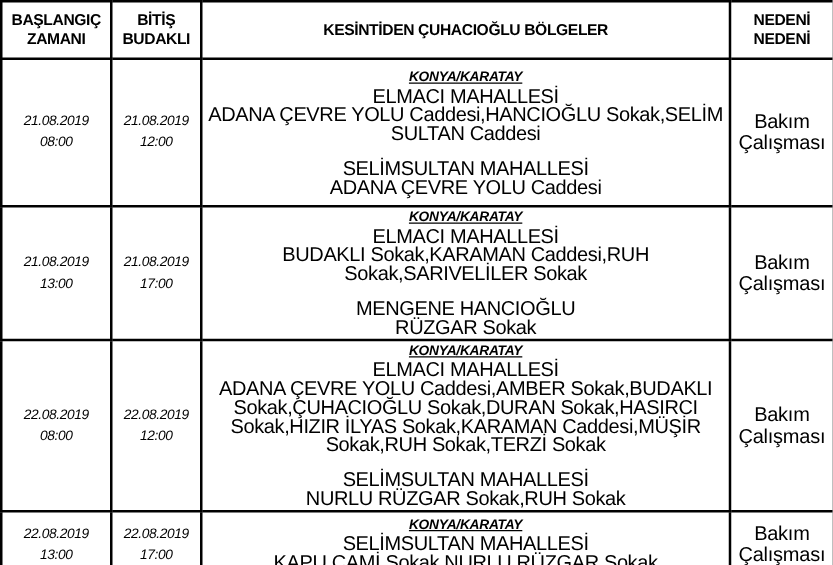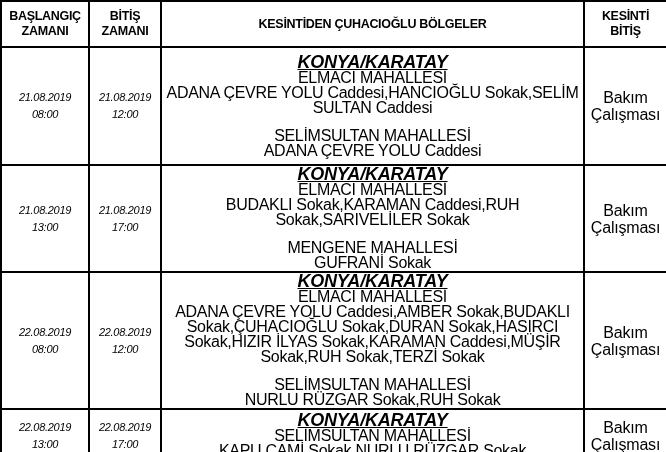--- a/index.html
+++ b/index.html
@@ -47,21 +47,21 @@
     white-space: nowrap;
     font-style: italic;
   }
   .reason-cell {
     font-size: 16px;
     line-height: 17px;
     letter-spacing: -0.2px;
   }
   .region-cell { padding: 2px 6px; }
   .district {
-    font-size: 18px;
+    font-size: 11px;
     font-weight: bold;
     font-style: italic;
     text-decoration: underline;
     line-height: 15px;
     letter-spacing: -0.2px;
   }
   .neighborhood, .streets {
     font-size: 16px;
     line-height: 15px;
     letter-spacing: -0.3px;
@@ -74,23 +74,23 @@
 <table class="outage">
   <colgroup>
     <col class="c-start">
       <col class="c-end">
       <col class="c-reg">
       <col class="c-rsn">
   </colgroup>
   <thead>
     <tr class="h-header">
       <th>BAŞLANGIÇ ZAMANI</th>
-      <th>BİTİŞ ZAMANI</th>
+      <th>BİTİŞ BUDAKLI</th>
       <th>KESİNTİDEN ÇUHACIOĞLU BÖLGELER</th>
-      <th>KESİNTİ BİTİŞ</th>
+      <th>NEDENİ NEDENİ</th>
     </tr>
   </thead>
   <tbody>
 
     <tr class="h-r1">
       <td class="time-cell">
         <div>21.08.2019</div>
         <div>08:00</div>
       </td>
       <td class="time-cell">
@@ -120,22 +120,22 @@
         <div>21.08.2019</div>
         <div>17:00</div>
       </td>
       <td class="region-cell">
         <div class="district">KONYA/KARATAY</div>
         <div class="block">
           <div class="neighborhood">ELMACI MAHALLESİ</div>
           <div class="streets">BUDAKLI Sokak,KARAMAN Caddesi,RUH Sokak,SARIVELİLER Sokak</div>
         </div>
         <div class="block">
-          <div class="neighborhood">MENGENE MAHALLESİ</div>
-          <div class="streets">GUFRANİ Sokak</div>
+          <div class="neighborhood">MENGENE HANCIOĞLU</div>
+          <div class="streets">RÜZGAR Sokak</div>
         </div>
       </td>
       <td class="reason-cell">Bakım Çalışması</td>
     </tr>
 
     <tr class="h-r3">
       <td class="time-cell">
         <div>22.08.2019</div>
         <div>08:00</div>
       </td>

